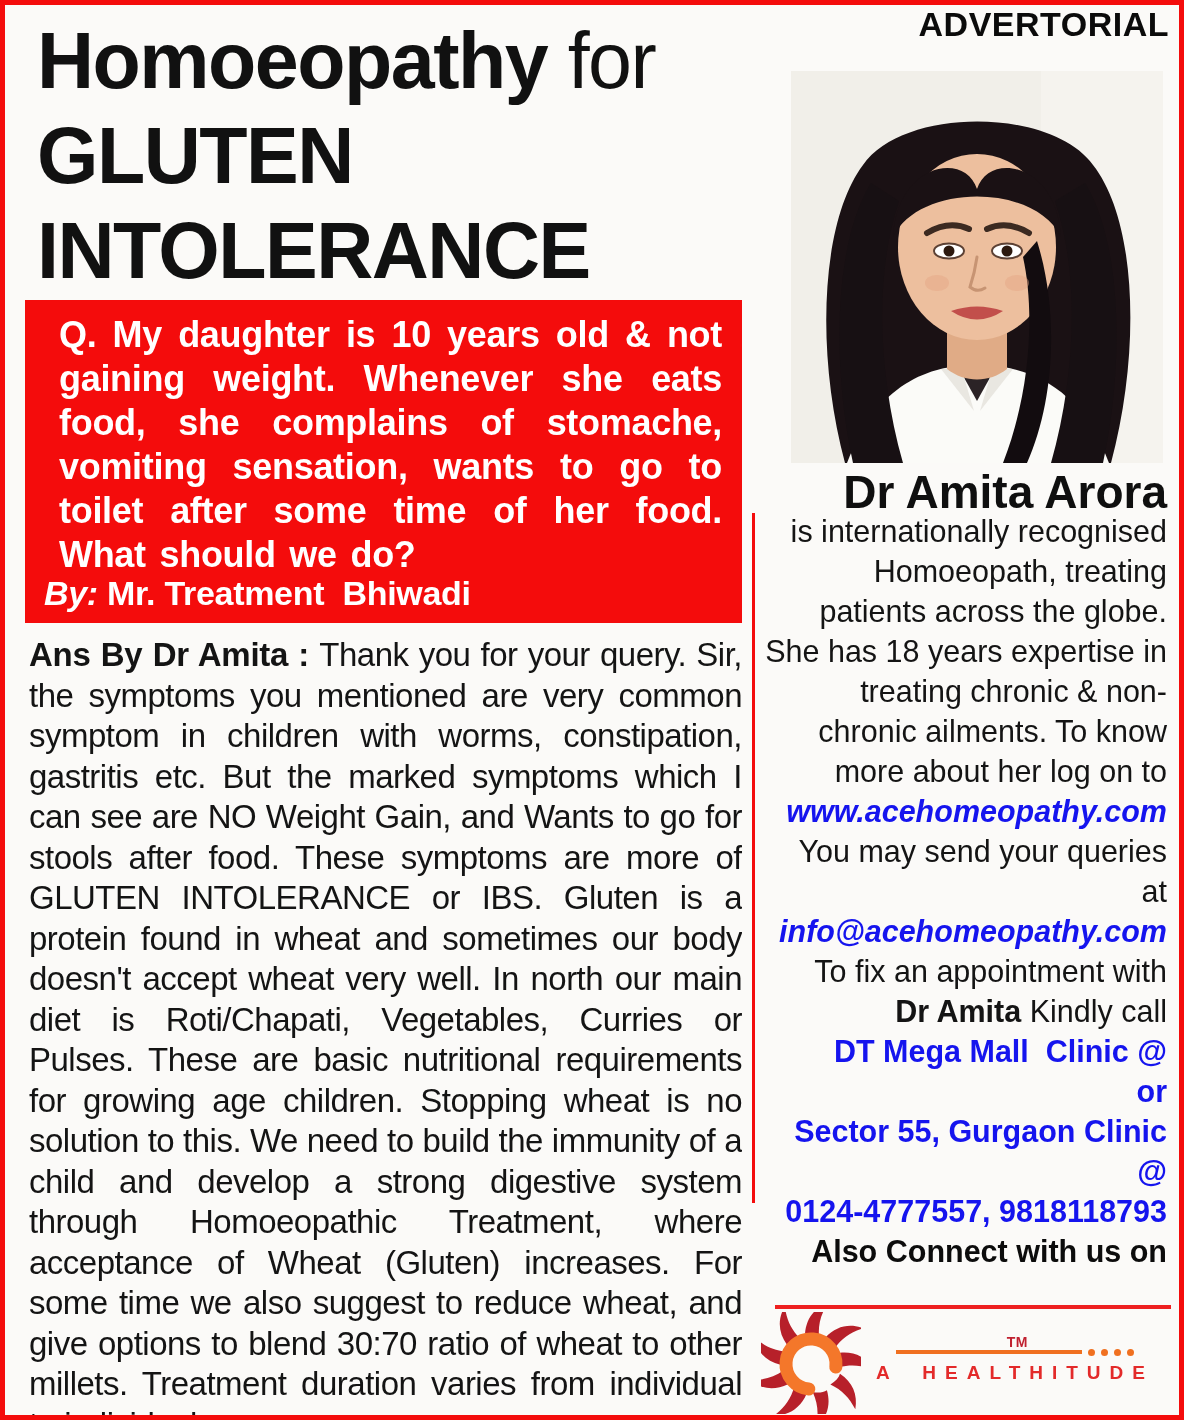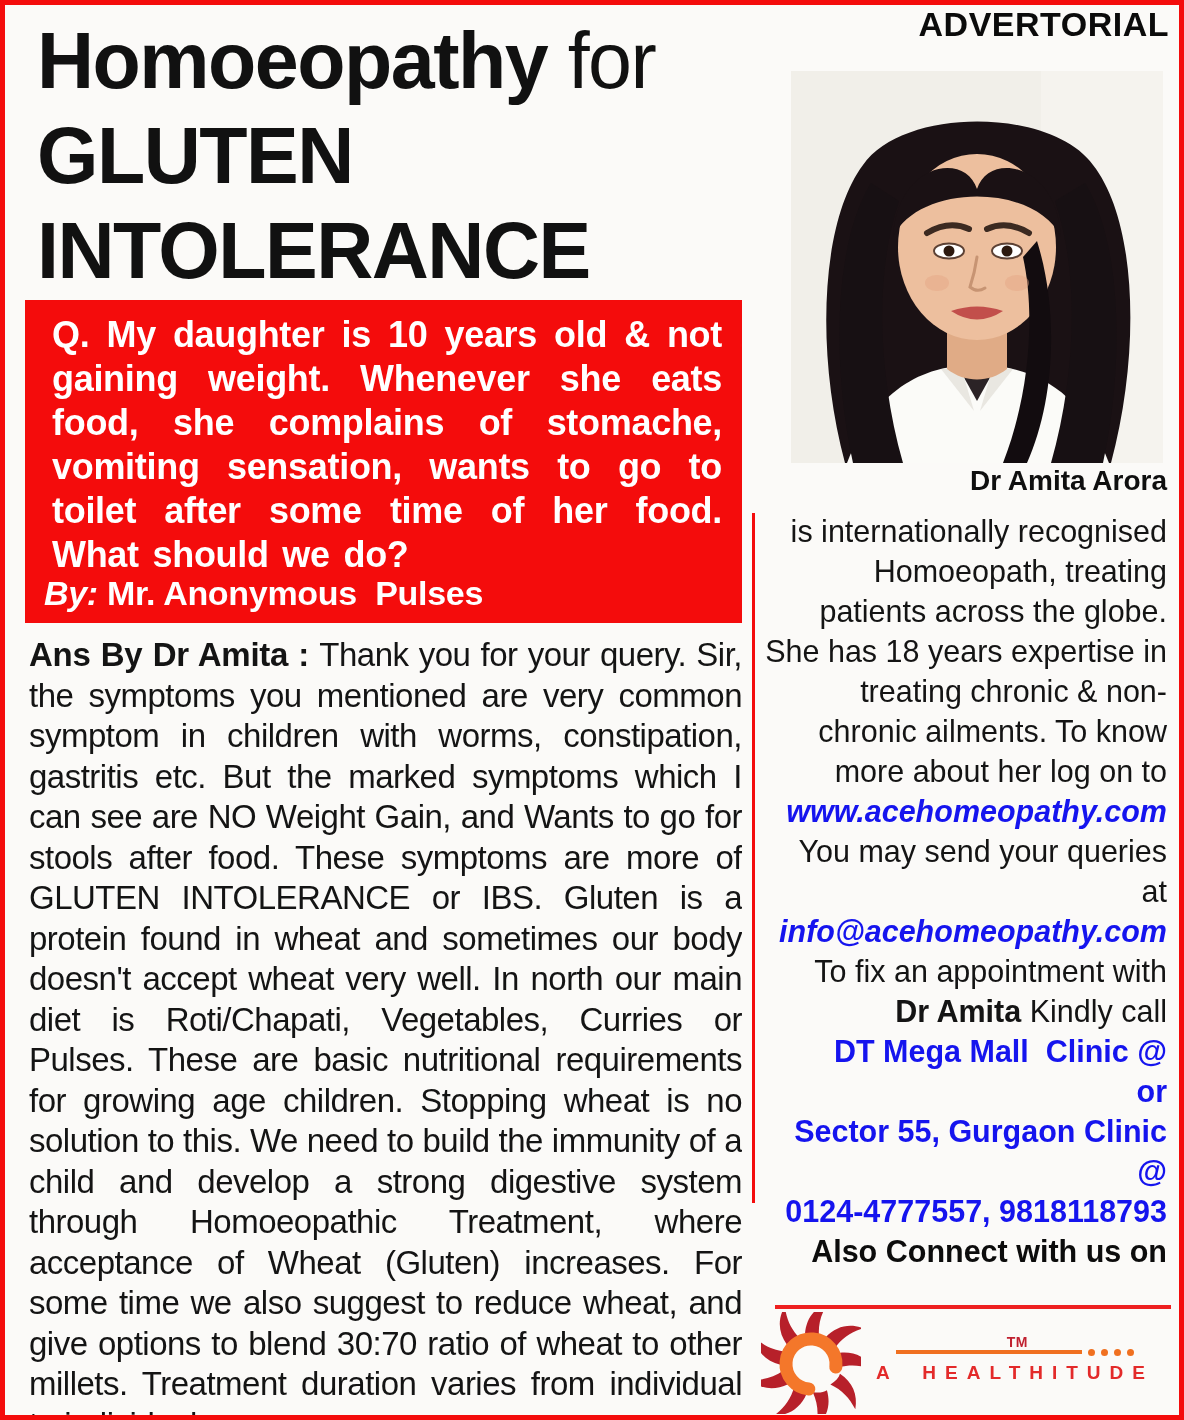--- a/index.html
+++ b/index.html
@@ -13,40 +13,40 @@
     position:absolute; top:0px; right:10px; font-size:34px; font-weight:700;
     letter-spacing:0.5px; color:#0b0b0b;
   }
   .title { position:absolute; left:24px; top:0px; width:715px; margin:8px;
     font-size:79px; line-height:95px; font-weight:700; letter-spacing:-1.5px; color:#111; }
   .title .t-line { display:block; white-space:nowrap; }
   .title .light { font-weight:400; }
   
   .qbox {
     position:absolute; left:20px; top:295px; width:717px; height:323px;
-    background:#f40c0c; box-sizing:border-box; padding:13px 20px 8px 27px; overflow:hidden;
+    background:#f40c0c; box-sizing:border-box; padding:13px 20px 8px 34px; overflow:hidden;
   }
   .qtext {
     margin:0; color:#ffffff; font-weight:700; font-size:36px; line-height:44px;
     text-align:justify; word-spacing:4px; letter-spacing:-0.3px; height:266px; overflow:hidden;
   }
   .byline { position:absolute; left:19px; bottom:10px; margin:0; color:#fff;
     font-size:34px; font-weight:700; letter-spacing:-0.3px; white-space:pre; }
   .byline .by { font-style:italic;text-align:center; }
   
   .answer {
     position:absolute; left:24px; top:630px; width:713px; height:780px; margin:0;
     font-size:33px; line-height:40.5px; letter-spacing:-0.5px; text-align:justify;
     color:#141414; overflow:hidden;
   }
   .answer .ans-prefix { font-weight:700; letter-spacing:-0.3px; }
   
   .photo { position:absolute; left:786px; top:66px; width:372px; height:392px; }
   .doc-name { position:absolute; left:756px; top:460px; width:406px; margin:0;
-    text-align:right; font-size:28px; font-weight:700; color:#0f0f0f; }
+    text-align:right; font-size:46px; font-weight:700; color:#0f0f0f; }
   .col-divider { position:absolute; left:747px; top:508px; width:3px; height:690px; background:#f40c0c; }
   .contact { position:absolute; left:760px; top:506px; width:402px;
     text-align:right; font-size:30.5px; line-height:40px; color:#141414; }
   .contact p { margin:0; white-space:pre-wrap; }
   .blue  { color:#1514ee; font-weight:700; }
   .linky { color:#1514ee; font-weight:700; font-style:italic; text-decoration:none; display:block; }
   .semib { font-weight:700; }
   .connect { font-weight:700; color:#0c0c0c; }
   .social-row { display:flex; justify-content:flex-end; gap:10px; margin-top:5px; }
   .tile { width:64px; height:64px; border-radius:15px; display:flex; align-items:flex-end;
@@ -85,21 +85,21 @@
   <div class="advertorial">ADVERTORIAL</div>
 
   <h1 class="title">
     <span class="t-line"><b>Homoeopathy</b><span class="light"> for</span></span>
     <span class="t-line">GLUTEN</span>
     <span class="t-line">INTOLERANCE</span>
   </h1>
 
   <div class="qbox">
     <p class="qtext">Q. My daughter is 10 years old  &amp; not gaining weight. Whenever she eats food, she  complains of stomache, vomiting sensation, wants to go to toilet after some time of her food. What should we do?</p>
-    <p class="byline"><span class="by">By:</span><span> Mr. Anonymous  Pulses</span></p>
+    <p class="byline"><span class="by">By:</span><span> Mr. Treatment  Bhiwadi</span></p>
   </div>
 
   <p class="answer">
     <b class="ans-prefix">Ans By Dr Amita : </b><span>Thank you for your query. Sir, the symptoms you mentioned are very common symptom in children with worms, constipation, gastritis etc. But the marked symptoms which I can see are NO Weight Gain, and Wants to go for stools after food. These symptoms are more of GLUTEN INTOLERANCE or IBS. Gluten is a protein found in wheat and sometimes our body doesn't accept wheat very well. In north our main diet is Roti/Chapati, Vegetables, Curries or Pulses. These are basic nutritional requirements for growing age children. Stopping wheat is no solution to this. We need to build the immunity of a child and develop a strong digestive system through Homoeopathic Treatment, where acceptance of Wheat (Gluten) increases. For some time we also suggest to reduce wheat, and give options to blend 30:70 ratio of wheat to other millets. Treatment duration varies from individual to individual.</span>
   </p>
 
   <div class="photo">
     <svg width="372" height="392" viewBox="0 0 372 392">
       <rect width="372" height="392" fill="#f1efe9"></rect>
       <rect x="250" y="0" width="122" height="392" fill="#f5f3ee"></rect>

